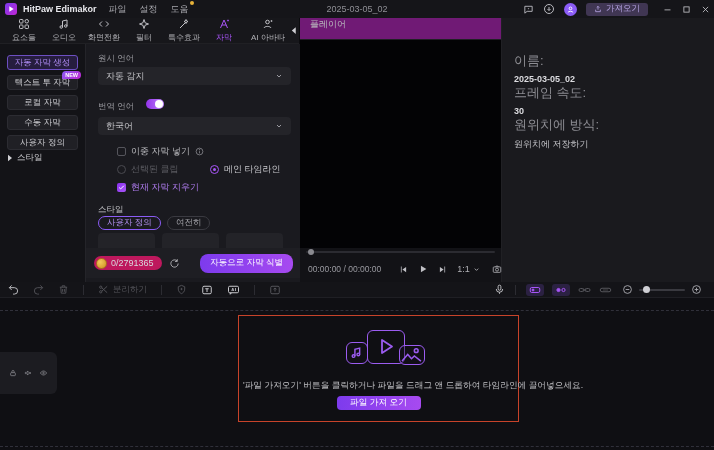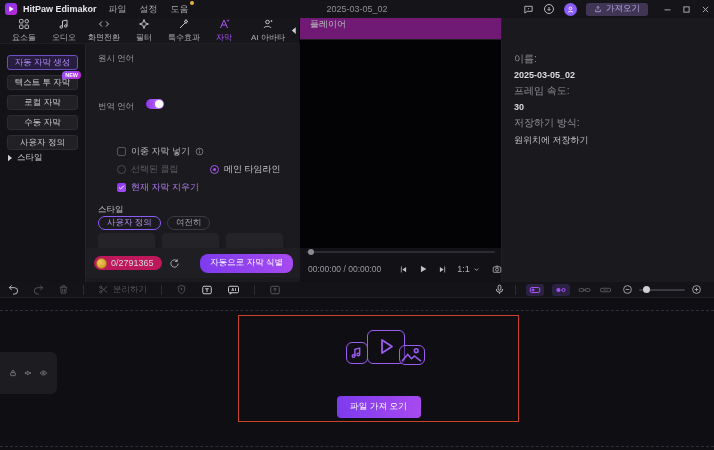--- a/index.html
+++ b/index.html
@@ -90,21 +90,21 @@
   .p-center { display:flex; align-items:center; gap:10px; margin-left:18px; color:#c0c0c5; }
   .p-ratio { display:flex; align-items:center; gap:3px; color:#b0b0b5; }
   .p-right { display:flex; align-items:center; gap:9px; margin-left:12px; color:#b0b0b5; }
 
   
   .details { position:absolute; left:502px; top:18px; width:212px; height:264px; background:#1a1a1e; }
   .d-header { height:22px; background:#121215; display:flex; align-items:flex-end; padding-left:8px; }
   .d-tab { height:18px; padding:0 10px; background:#1e1e24; border-radius:4px 4px 0 0;
     display:flex; align-items:center; color:#a97ef0; font-size:8.5px; }
   .d-field { position:absolute; left:12px; }
-  .d-label { color:#8e8e94; font-size:10px; margin-bottom:4px; }
+  .d-label { color:#8e8e94; font-size:13px; margin-bottom:4px; }
   .d-value { color:#dcdce0; font-size:9px; font-weight:bold; }
 
   
   .tl-toolbar { position:absolute; left:0; top:282px; width:714px; height:16px; background:#141418;
     border-bottom:1px solid #1f1f24; display:flex; align-items:center; padding:0 8px; }
   .ti { display:flex; align-items:center; margin-right:14px; color:#a8a8ae; }
   .ti.dimmed { color:#54545a; }
   .ti.bright { color:#c8c8cd; }
   .ti.purple { color:#a855f7; background:#2b2142; border-radius:3px; padding:1px 3px; }
   .t-div { width:1px; height:10px; background:#2c2c32; margin-right:14px; }
@@ -117,21 +117,21 @@
   .tracks { position:absolute; left:0; top:298px; width:714px; height:152px; background:#0f0f13; }
   .dash-line { position:absolute; left:0; width:714px; border-top:1px dashed #30303a; }
   .track-head { position:absolute; left:0; top:54px; width:57px; height:42px; background:#1c1c21;
     border-radius:0 6px 6px 0; display:flex; align-items:center; justify-content:center; gap:7px; color:#8e8e94; }
 
   
   .dropzone { position:absolute; left:238px; top:17px; width:281px; height:107px; border:1px solid #c7432a; }
   .dz-icons { position:absolute; left:0; right:0; top:14px; height:40px; }
   .dz-sq { position:absolute; border:1.5px solid #9b5cf0; border-radius:6px; background:rgba(20,16,28,.4); }
   .dz-hint { position:absolute; left:4px; right:4px; top:64px; text-align:center; color:#c0c0c4; font-size:8.7px; white-space:nowrap; }
-  .dz-btn { position:absolute; left:50%; transform:translateX(-50%); top:80px; width:84px; height:22px;
+  .dz-btn { position:absolute; left:50%; transform:translateX(-50%); top:80px; width:84px; height:14px;
     border-radius:4px; background:linear-gradient(90deg,#7d3bed,#a74af0); color:#fff;
     display:flex; align-items:center; justify-content:center; font-size:8.7px; white-space:nowrap; }
 </style>
 </head>
 <body>
 
 <div class="app">
 
   <div class="titlebar">
     <div class="logo">
@@ -268,24 +268,36 @@
     <div class="sb-style" style="top:107px">
       <svg width="6" height="8" viewBox="0 0 8 12">
           <path d="M1 1l6 5-6 5z" fill="#cfcfd3"></path>
         </svg>
       <span>스타일</span>
     </div>
   </div>
 
   <div class="settings">
     <div class="s-label" style="top:9px">원시 언어</div>
+    <div class="dropdown" style="top:23px">
+      <span>자동 감지</span>
+      <svg width="8" height="8" viewBox="0 0 24 24" fill="none" stroke="#9a9aa0" stroke-width="3">
+          <path d="M6 9l6 6 6-6"></path>
+        </svg>
+    </div>
     <div class="s-label" style="top:57px">번역 언어</div>
     <div class="toggle" style="left:60px; top:55px">
         <span class="knob"></span>
       </div>
+    <div class="dropdown" style="top:73px">
+      <span>한국어</span>
+      <svg width="8" height="8" viewBox="0 0 24 24" fill="none" stroke="#9a9aa0" stroke-width="3">
+          <path d="M6 9l6 6 6-6"></path>
+        </svg>
+    </div>
 
     <div class="chk-row" style="top:101px">
       <span class="box"></span>
       <span>이중 자막 넣기</span>
       <svg width="9" height="9" viewBox="0 0 24 24" fill="none" stroke="#8e8e94" stroke-width="2">
           <circle cx="12" cy="12" r="9"></circle>
           <path d="M12 11v6"></path>
           <circle cx="12" cy="7.5" r="0.8" fill="#8e8e94"></circle>
         </svg>
     </div>
@@ -383,21 +395,21 @@
   <div class="details">
     <div class="d-field" style="top:34px">
       <div class="d-label">이름:</div>
       <div class="d-value">2025-03-05_02</div>
     </div>
     <div class="d-field" style="top:66px">
       <div class="d-label">프레임 속도:</div>
       <div class="d-value">30</div>
     </div>
     <div class="d-field" style="top:98px">
-      <div class="d-label">저장하기 방식:</div>
+      <div class="d-label">원위치에 방식:</div>
       <div class="d-value" style="font-weight:normal; color:#c5c5c9">원위치에 저장하기</div>
     </div>
   </div>
 
   <div class="tl-toolbar">
     <span class="ti bright">
       <svg width="11" height="11" viewBox="0 0 24 24" fill="none" stroke="currentColor" stroke-width="2">
           <path d="M8 13L3 8l5-5"></path>
           <path d="M3 8h11a7 7 0 0 1 0 14h-3"></path>
         </svg>
@@ -534,17 +546,18 @@
               <path d="M14 9l10 6.5L14 22z" stroke="#9b5cf0" stroke-width="1.8" stroke-linejoin="round"></path>
             </svg>
         </div>
         <div class="dz-sq" style="left:160px; top:15px; width:26px; height:20px">
           <svg width="23" height="17" viewBox="0 0 24 18" fill="none" stroke="#9b5cf0" stroke-width="1.6">
               <circle cx="17" cy="5" r="2"></circle>
               <path d="M2 16l6-7 4 4.5 3-3 7 5.5"></path>
             </svg>
         </div>
       </div>
+      <div class="dz-hint">'파일 가져오기' 버튼을 클릭하거나 파일을 드래그 앤 드롭하여 타임라인에 끌어넣으세요.</div>
       <div class="dz-btn">파일 가져 오기</div>
     </div>
   </div>
 
 </div>
 
 </body></html>

